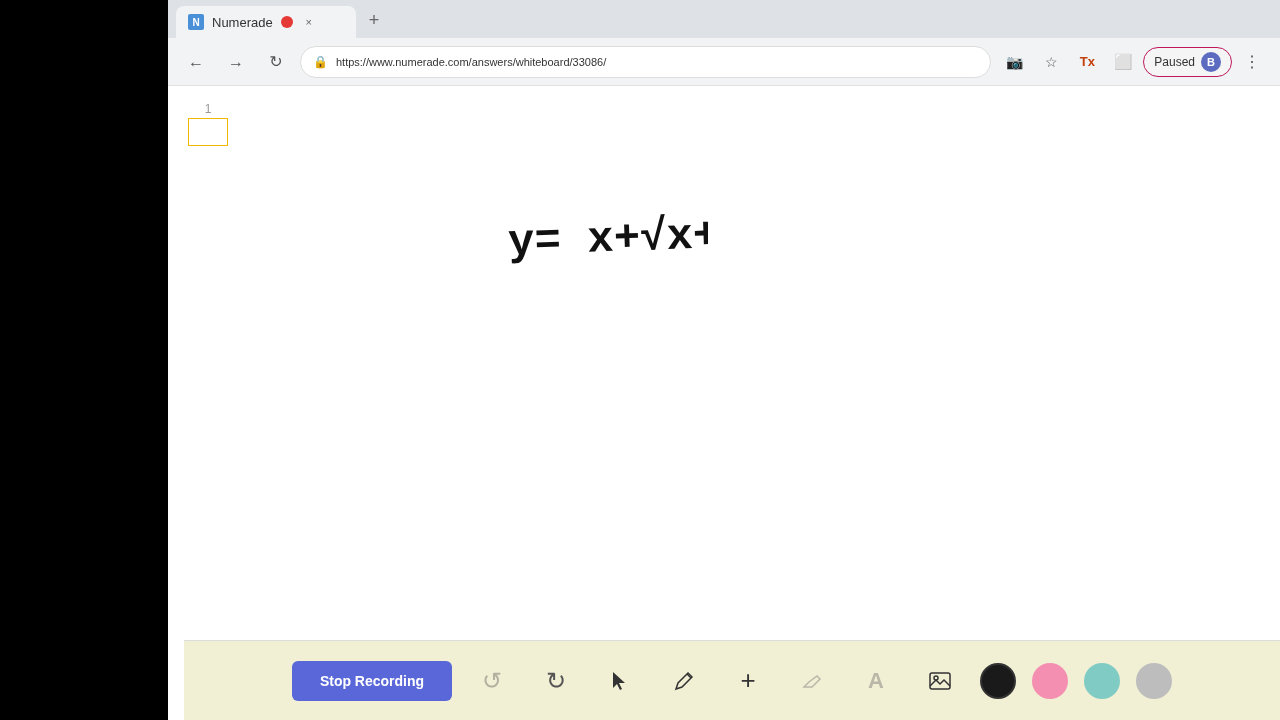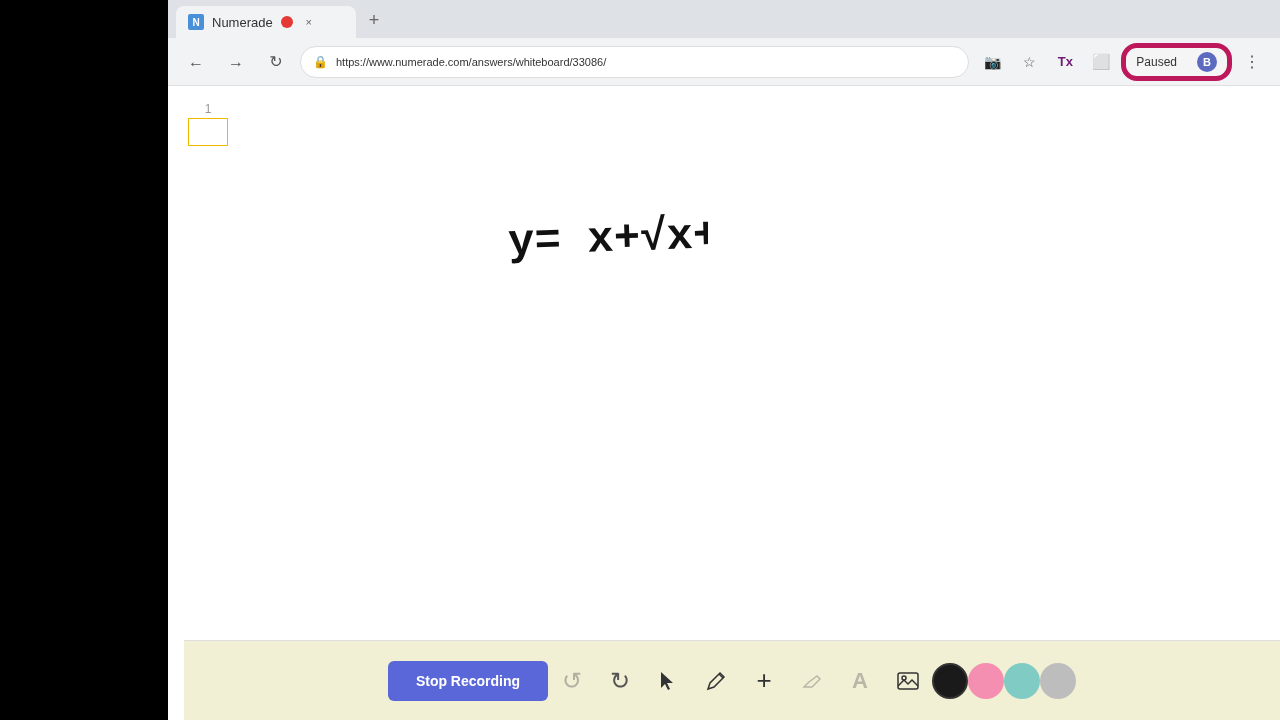--- a/index.html
+++ b/index.html
@@ -172,23 +172,23 @@
       align-items: center;
       justify-content: center;
       color: #555;
       font-size: 14px;
       cursor: pointer;
     }
 
     .paused-badge {
       display: flex;
       align-items: center;
-      gap: 20px;
+      gap: 6px;
       background: #f5f5f5;
-      border: 5px solid #be185d;
+      border: 1px solid #be185d;
       border-radius: 16px;
       padding: 4px 10px;
       font-size: 12px;
       color: #333;
       justify-content: center;
     }
 
     .paused-avatar {
       width: 20px;
       height: 20px;
@@ -257,21 +257,21 @@
     .toolbar {
       position: absolute;
       bottom: 0;
       left: 16px;
       right: 0;
       height: 80px;
       background: rgba(240, 238, 210, 0.95);
       display: flex;
       align-items: center;
       justify-content: center;
-      gap: 0;
+      gap: 16px;
       padding: 0 20px;
       border-top: 1px solid #ddd;
     }
 
     .stop-recording-btn {
       background: #5a67d8;
       color: white;
       border: none;
       border-radius: 6px;
       padding: 12px 20px;
@@ -358,21 +358,21 @@
     </div>
 
     <div class="address-bar">
       <span class="lock-icon">🔒</span>
       <span class="address-text">https://www.numerade.com/answers/whiteboard/33086/</span>
     </div>
 
     <div class="nav-right-btns">
       <div class="camera-btn">📷</div>
       <div class="star-btn">☆</div>
-      <div class="star-btn" style="font-size:13px;font-weight:bold;color:#701a75;">Tx</div>
+      <div class="star-btn" style="font-size:13px;font-weight:bold;color:#c2410c;">Tx</div>
       <div class="star-btn" style="font-size:15px;">⬜</div>
 
       <div class="paused-badge">
         <span>Paused</span>
         <div class="paused-avatar">
           <span>B</span>
         </div>
       </div>
 
       <div class="menu-btn">⋮</div>

